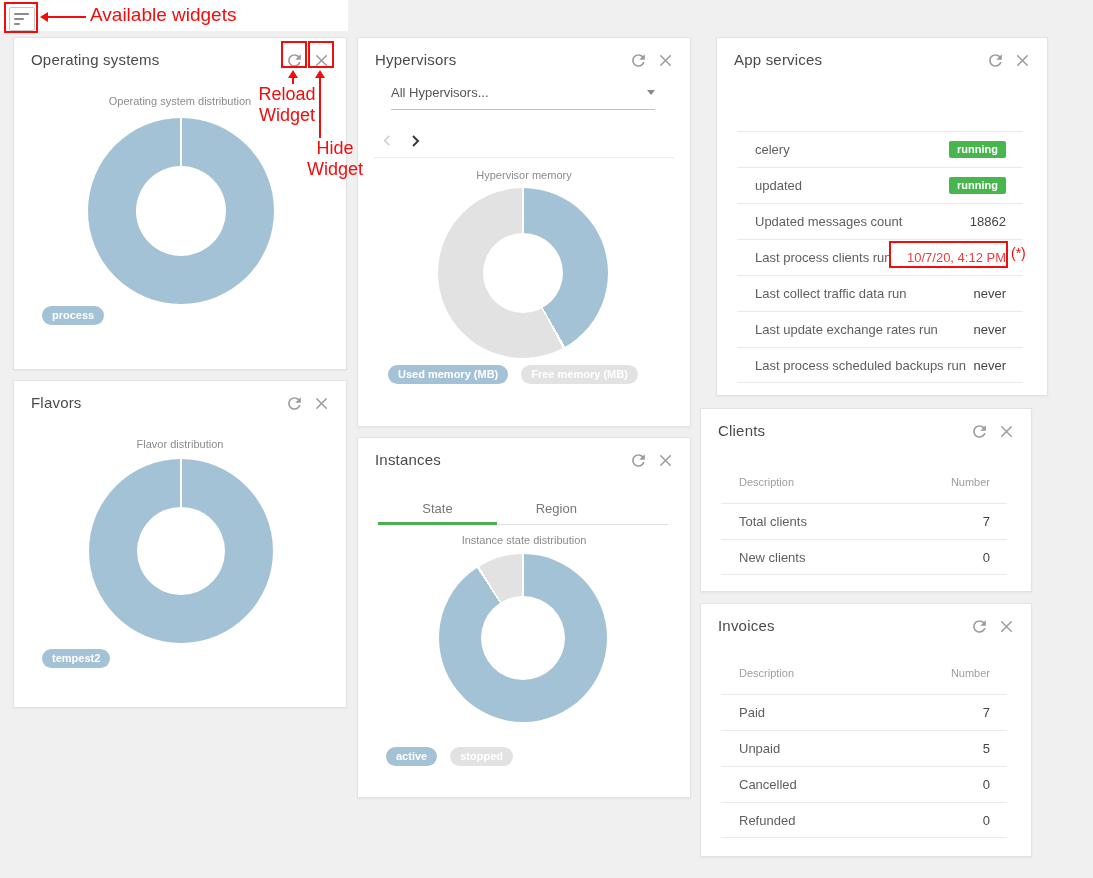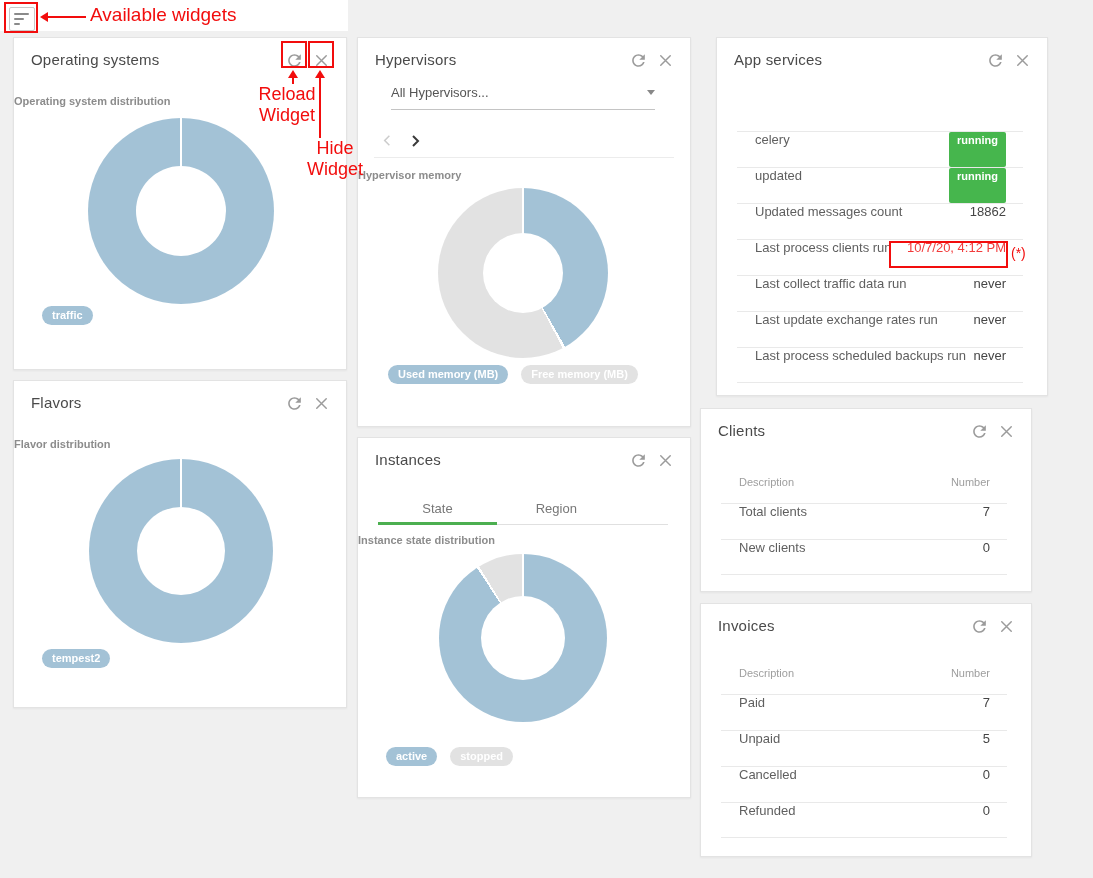--- a/index.html
+++ b/index.html
@@ -15,21 +15,21 @@
     justify-content:center;gap:3px;padding:0 4px;cursor:pointer}
   .widgets-btn i{display:block;height:2px;background:#8a8a8a;border-radius:1px}
   .widgets-btn i.b1{width:15px}.widgets-btn i.b2{width:10px}.widgets-btn i.b3{width:6px}
 
   .card{position:absolute;background:#fff;border:1px solid #e3e3e3;box-shadow:0 1px 2px rgba(0,0,0,.05)}
   .card-head{display:flex;justify-content:space-between;align-items:flex-start;padding:13px 15px 0 17px}
   .card-head h2{font-size:15px;font-weight:400;color:#4a4a4a;letter-spacing:.2px}
   .head-icons{display:flex;gap:8px}
   .icon-btn{background:none;border:0;padding:0;cursor:pointer;line-height:0;width:19px;height:19px}
 
-  .chart-title{position:absolute;left:0;right:0;text-align:left;font-size:11px;font-weight:bold;color:#8c8c8c}
+  .chart-title{position:absolute;left:0;right:0;text-align:center;font-size:11px;font-weight:normal;color:#8c8c8c}
   .donut{position:absolute;border-radius:50%}
   .donut .hole{position:absolute;background:#fff;border-radius:50%;left:50%;top:50%;transform:translate(-50%,-50%)}
   .chips{position:absolute;display:flex;gap:13px}
   .chip{display:inline-block;border-radius:10px;padding:3px 10px 4px;font-size:11px;font-weight:bold;color:#fff;cursor:pointer}
   .chip.blue{background:var(--blue)}
   .chip.grey{background:var(--slice-grey)}
 
   .select{position:absolute;left:33px;right:35px;border-bottom:1px solid #c4c4c4;padding-bottom:9px;
     display:flex;justify-content:space-between;align-items:center;cursor:pointer}
   .select span{font-size:13px;color:#555}
@@ -38,21 +38,21 @@
   .htabs{position:absolute;left:16px;right:16px;height:34px;display:flex;align-items:stretch;border-bottom:1px solid #ececec}
   .hchev{width:27px;display:flex;align-items:center;justify-content:center;background:none;border:0;cursor:pointer}
   .htab-viewport{flex:1;display:flex;border-left:1px solid #e8e8e8;border-right:1px solid #e8e8e8}
   .tab{flex:1;display:flex;align-items:center;justify-content:center;font-size:12px;color:#777;cursor:pointer;position:relative;background:none;border:0}
   .tab.active::after{content:"";position:absolute;left:0;right:0;bottom:-1px;height:3px;background:var(--green-tab)}
 
   .itabs{position:absolute;left:20px;right:22px;height:33px;display:flex;border-bottom:1px solid #e0e0e0}
   .itabs .tab{flex:0 0 41%;font-size:13px}
 
   .rows{position:absolute;left:20px;right:24px}
-  .row{height:36px;display:flex;justify-content:space-between;
+  .row{height:36px;display:flex;align-items:center;justify-content:space-between;
     border-top:1px solid #e9e9e9;padding:0 17px 0 18px}
   .row:last-child{border-bottom:1px solid #e9e9e9}
   .row .lbl{font-size:13px;color:#5f5f5f}
   .row .val{font-size:13px;color:#454545}
   .row .val.red{color:var(--value-red)}
   .badge{background:var(--badge-green);color:#fff;font-size:11px;font-weight:bold;padding:2px 8px 3px;border-radius:2px}
   .tbl-head{position:absolute;left:38px;right:41px;display:flex;justify-content:space-between;font-size:11px;color:#9e9e9e}
 
   .ann-box{position:absolute;border:2px solid var(--annotation-red);pointer-events:none}
   .ann-text{position:absolute;color:var(--annotation-red);font-size:18px;line-height:21px;text-align:center;pointer-events:none}
@@ -89,21 +89,21 @@
               <path d="M6 6 L18 18 M18 6 L6 18" stroke="#9b9b9b" stroke-width="1.8" stroke-linecap="round" fill="none"></path>
             </svg>
         </button>
       </div>
     </header>
     <div class="chart-title" style="top:57px">Operating system distribution</div>
     <div class="donut" style="left: 74px; top: 80px; width: 186px; height: 186px; background: conic-gradient(from -0.9deg, rgb(255, 255, 255) 0deg, rgb(255, 255, 255) 1.8deg, rgb(163, 194, 214) 1.8deg, rgb(163, 194, 214) 360deg);">
       <div class="hole" style="width:90px;height:90px"></div>
     </div>
     <div class="chips" style="left:28px;top:268px">
-      <span class="chip blue">traffic</span>
+      <span class="chip blue">process</span>
     </div>
   </section>
 
   <section class="card" style="left:13px;top:380px;width:334px;height:328px">
     <header class="card-head">
       <h2>Flavors</h2>
       <div class="head-icons">
         <button class="icon-btn">
           <svg width="19" height="19" viewBox="0 0 24 24">
               <path fill="#9b9b9b" d="M17.65 6.35C16.2 4.9 14.21 4 12 4c-4.42 0-7.99 3.58-8 8s3.58 8 8 8c3.73 0 6.84-2.55 7.73-6h-2.08c-.82 2.33-3.04 4-5.65 4-3.31 0-6-2.69-6-6s2.69-6 6-6c1.66 0 3.14.69 4.22 1.78L13 11h7V4l-2.35 2.35z"></path>

